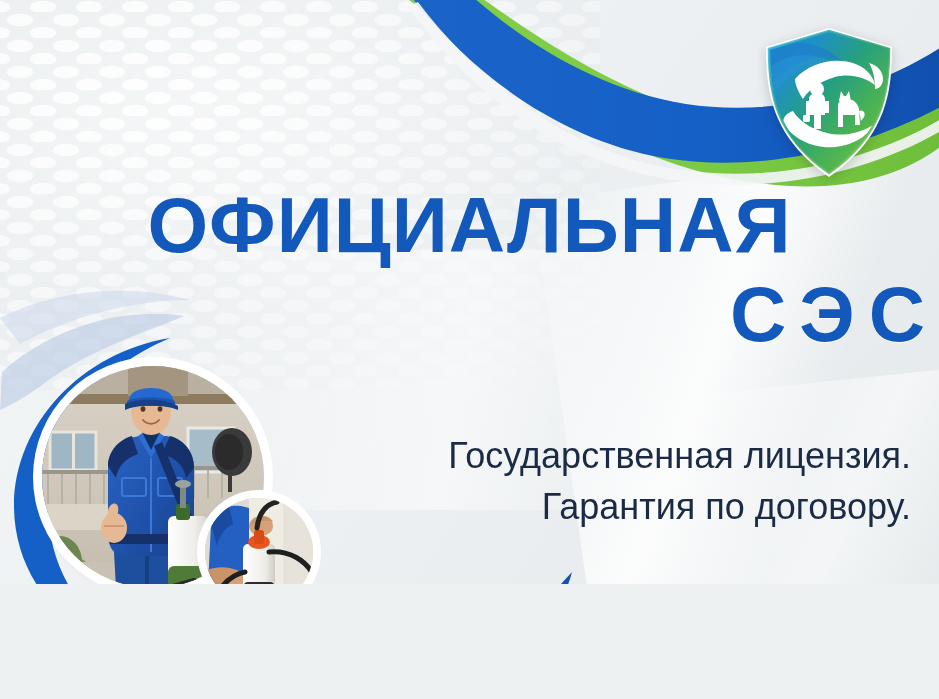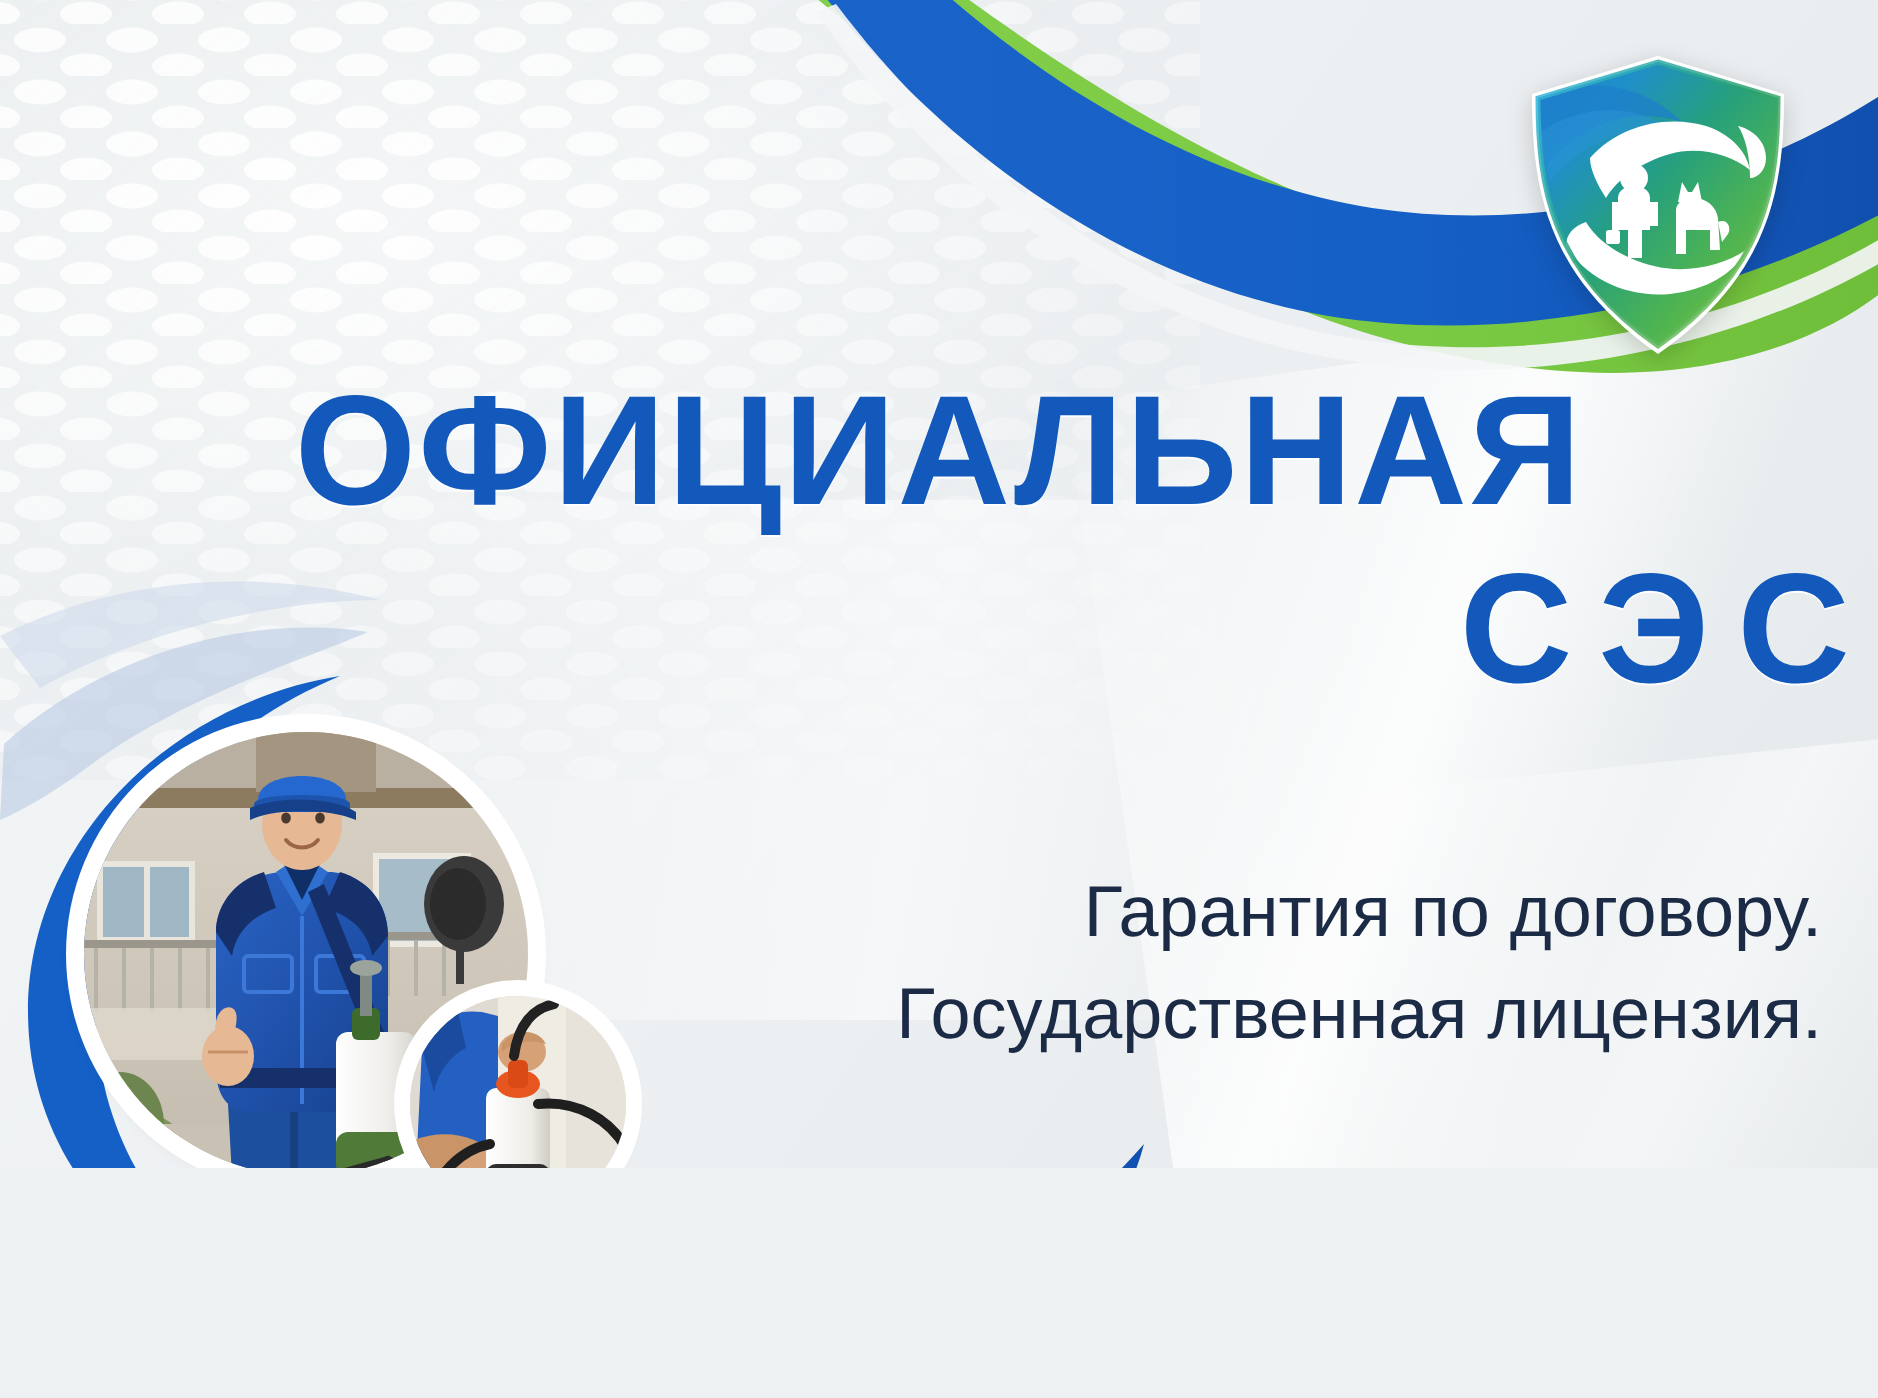--- a/index.html
+++ b/index.html
@@ -207,22 +207,22 @@
     </g>
     <path d="M68 4 L128 22 C128 66 122 108 68 146 C14 108 8 66 8 22 Z" fill="none" stroke="url(#shieldrim)" stroke-width="2.5" opacity=".85"></path>
   </svg>
 
   <div class="headline-block">
     <div class="headline-1">ОФИЦИАЛЬНАЯ</div>
     <div class="headline-2">СЭС</div>
   </div>
 
   <div class="subtitle">
+    <div>Государственная лицензия.</div>
     <div>Гарантия по договору.</div>
-    <div>Государственная лицензия.</div>
   </div>
 
   <div class="photo-big">
     <svg width="222" height="222" viewBox="0 0 222 222" xmlns="http://www.w3.org/2000/svg" role="img">
       <defs>
         <linearGradient id="wall" x1="0" y1="0" x2="0" y2="1">
           <stop offset="0%" stop-color="#d9d2c6"></stop>
           <stop offset="55%" stop-color="#cfc7ba"></stop>
           <stop offset="100%" stop-color="#c2bbae"></stop>
         </linearGradient>

